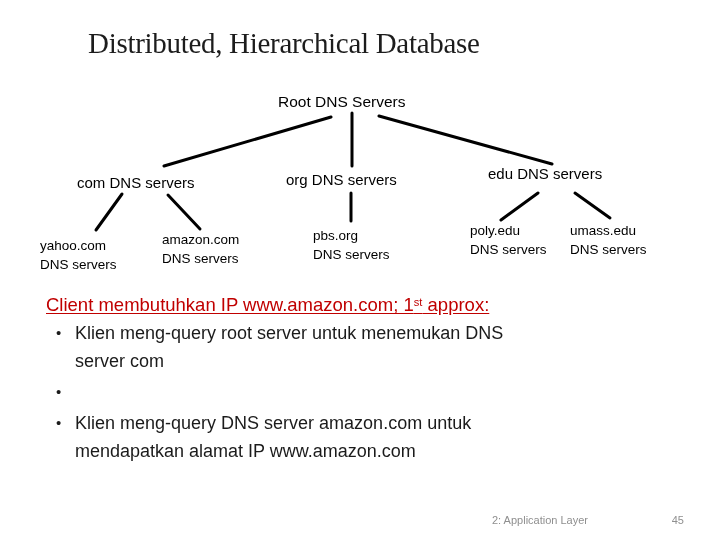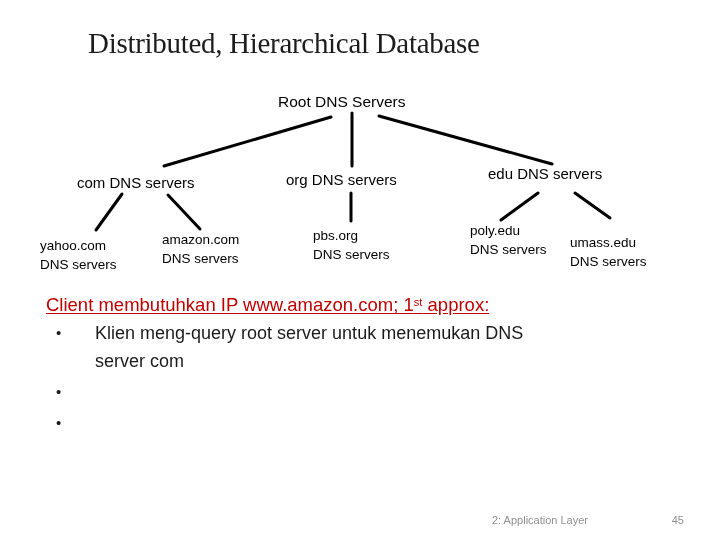--- a/index.html
+++ b/index.html
@@ -19,33 +19,33 @@
   .node { position:absolute; color:#000000; font-weight:normal; white-space:nowrap; }
   .node-root { left:278px; top:93px;  font-size:15.5px; }
   .node-com  { left:77px;  top:174px; font-size:15px; }
   .node-org  { left:286px; top:171px; font-size:15px; }
   .node-edu  { left:488px; top:165px; font-size:15px; }
   .leaf { font-size:13.5px; line-height:19px; }
   .leaf-yahoo  { left:40px;  top:236px; }
   .leaf-amazon { left:162px; top:230px; }
   .leaf-pbs    { left:313px; top:226px; }
   .leaf-poly   { left:470px; top:221px; }
-  .leaf-umass  { left:570px; top:221px;margin-top:12px; }
+  .leaf-umass  { left:570px; top:221px; }
   .leaf span { display:block; }
   .heading {
     position:absolute; left:46px; top:294px;
     font-size:18.5px; color:#c00000; white-space:nowrap;
     text-decoration:underline; text-underline-offset:2px;
   }
   .heading .sup { font-size:0.6em; position:relative; top:-0.45em; }
   .bullets { position:absolute; left:46px; top:319px; width:565px; color:#1b1b1b; }
   .bullet { display:flex; margin-bottom:3px; }
   .bullet .marker { width:29px; padding-left:10px; font-size:15px; line-height:28px; flex:none; }
   .bullet .text { font-size:18px; line-height:28px; }
-  .bullet .text span { display:block;margin-left:20px; }
+  .bullet .text span { display:block; }
   .footer-section {
     position:absolute; left:492px; top:514px;
     font-size:11px; color:#8f8f8f; white-space:nowrap;
   }
   .page-number {
     position:absolute; left:658px; top:514px; width:26px; text-align:right;
     font-size:11px; color:#8f8f8f;
   }
 </style>
 </head>
@@ -103,19 +103,23 @@
       <div class="text">
         <span>Klien meng-query root server untuk menemukan DNS</span>
         <span>server com</span>
       </div>
     </div>
     <div class="bullet">
       <div class="marker">•</div>
     </div>
     <div class="bullet">
       <div class="marker">•</div>
+      <div class="text">
+        <span>Klien meng-query DNS server amazon.com untuk</span>
+        <span>mendapatkan alamat IP www.amazon.com</span>
+      </div>
     </div>
   </div>
 
   <div class="footer-section">2: Application Layer</div>
   <div class="page-number">45</div>
 
 </div>
 
 </body></html>

